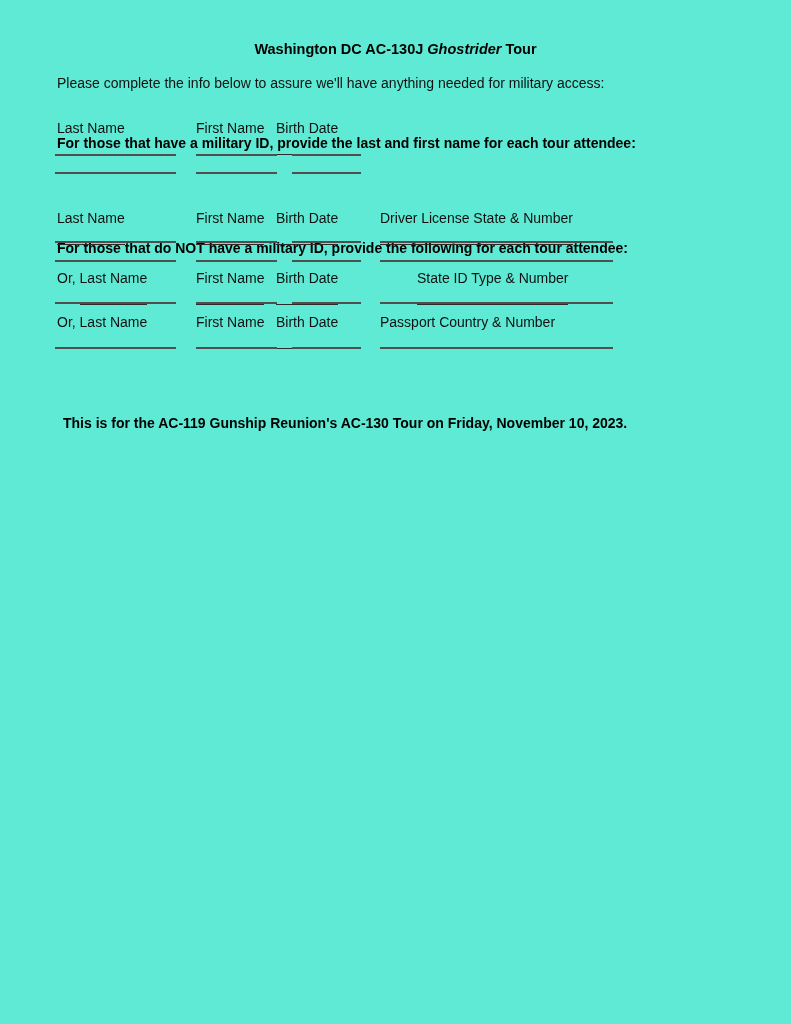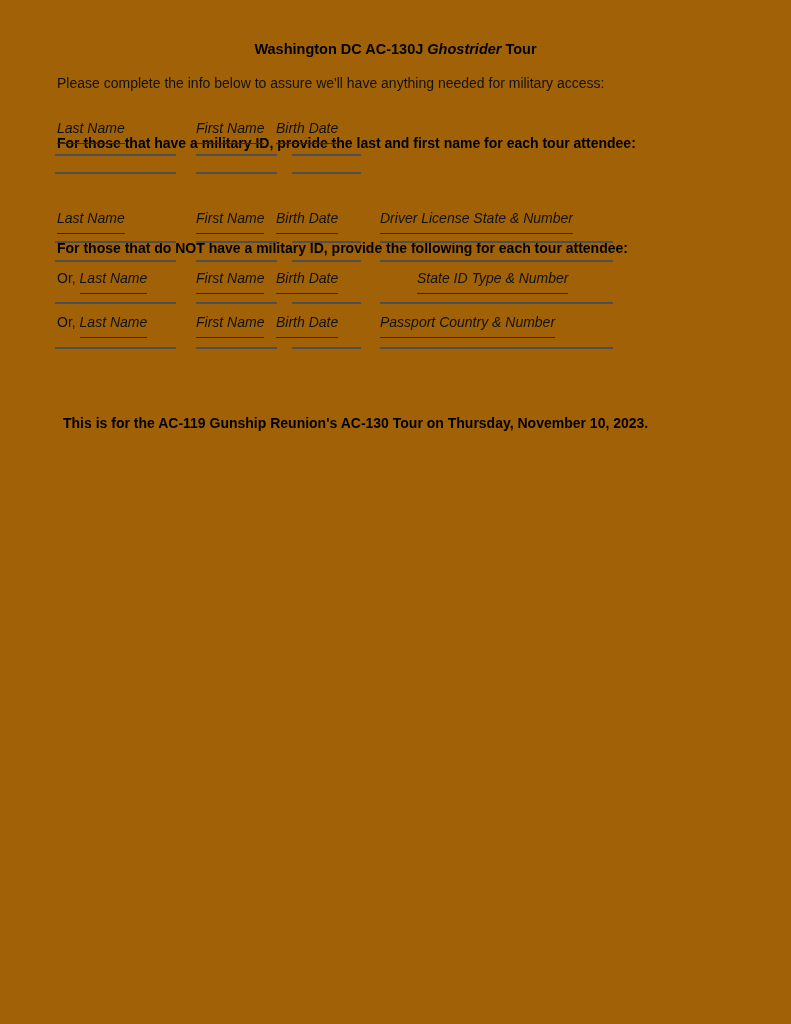--- a/index.html
+++ b/index.html
@@ -1,43 +1,42 @@
 <!DOCTYPE html>
 <html><head>
 <meta charset="utf-8">
 <style>
   * { margin: 0; padding: 0; box-sizing: border-box; }
   html, body { background: #ffffff; }
   .page {
     position: relative;
     width: 791px;
     height: 1024px;
-    background: #a16207;
+    background: #5eead4;
     font-family: "Liberation Sans", sans-serif;
     font-size: 14px;
     color: #111111;
     overflow: hidden;
   }
   .abs { position: absolute; line-height: 18px; white-space: nowrap; }
   .bold { font-weight: bold; }
   .italic { font-style: italic; }
   .title {
     top: 40px; left: 0; width: 100%;
     text-align: center;
     font-weight: bold;
     font-size: 14.5px;
     color: #000000;
   }
   
   .u {
     display: inline-block;
     border-bottom: 1.6px solid #2b2b2b;
-    padding-bottom: 7px;
+    padding-bottom: 18px;
     line-height: 15px;
-    font-style: italic;
   }
   
   .line {
     position: absolute;
     height: 0;
     border-top: 2px solid #4f4f4f;
   }
   
   .c1 { left: 57px; }
   .c2 { left: 196px; }
@@ -138,15 +137,15 @@
   </div>
   <div class="abs c4" style="top:313px;">
     <span class="u">Passport Country &amp; Number</span>
   </div>
 
   <div class="line l1" style="top:347px;"></div>
   <div class="line l2" style="top:347px;"></div>
   <div class="line l3" style="top:347px;"></div>
   <div class="line l4" style="top:347px;"></div>
 
-  <div class="abs bold heading" style="left:63px; top:378px;">This is for the AC-119 Gunship Reunion's AC-130 Tour on Thursday, November 10, 2023.</div>
+  <div class="abs bold heading" style="left:63px; top:378px;">This is for the AC-119 Gunship Reunion's AC-130 Tour on Friday, November 10, 2023.</div>
 
 </div>
 
 </body></html>

